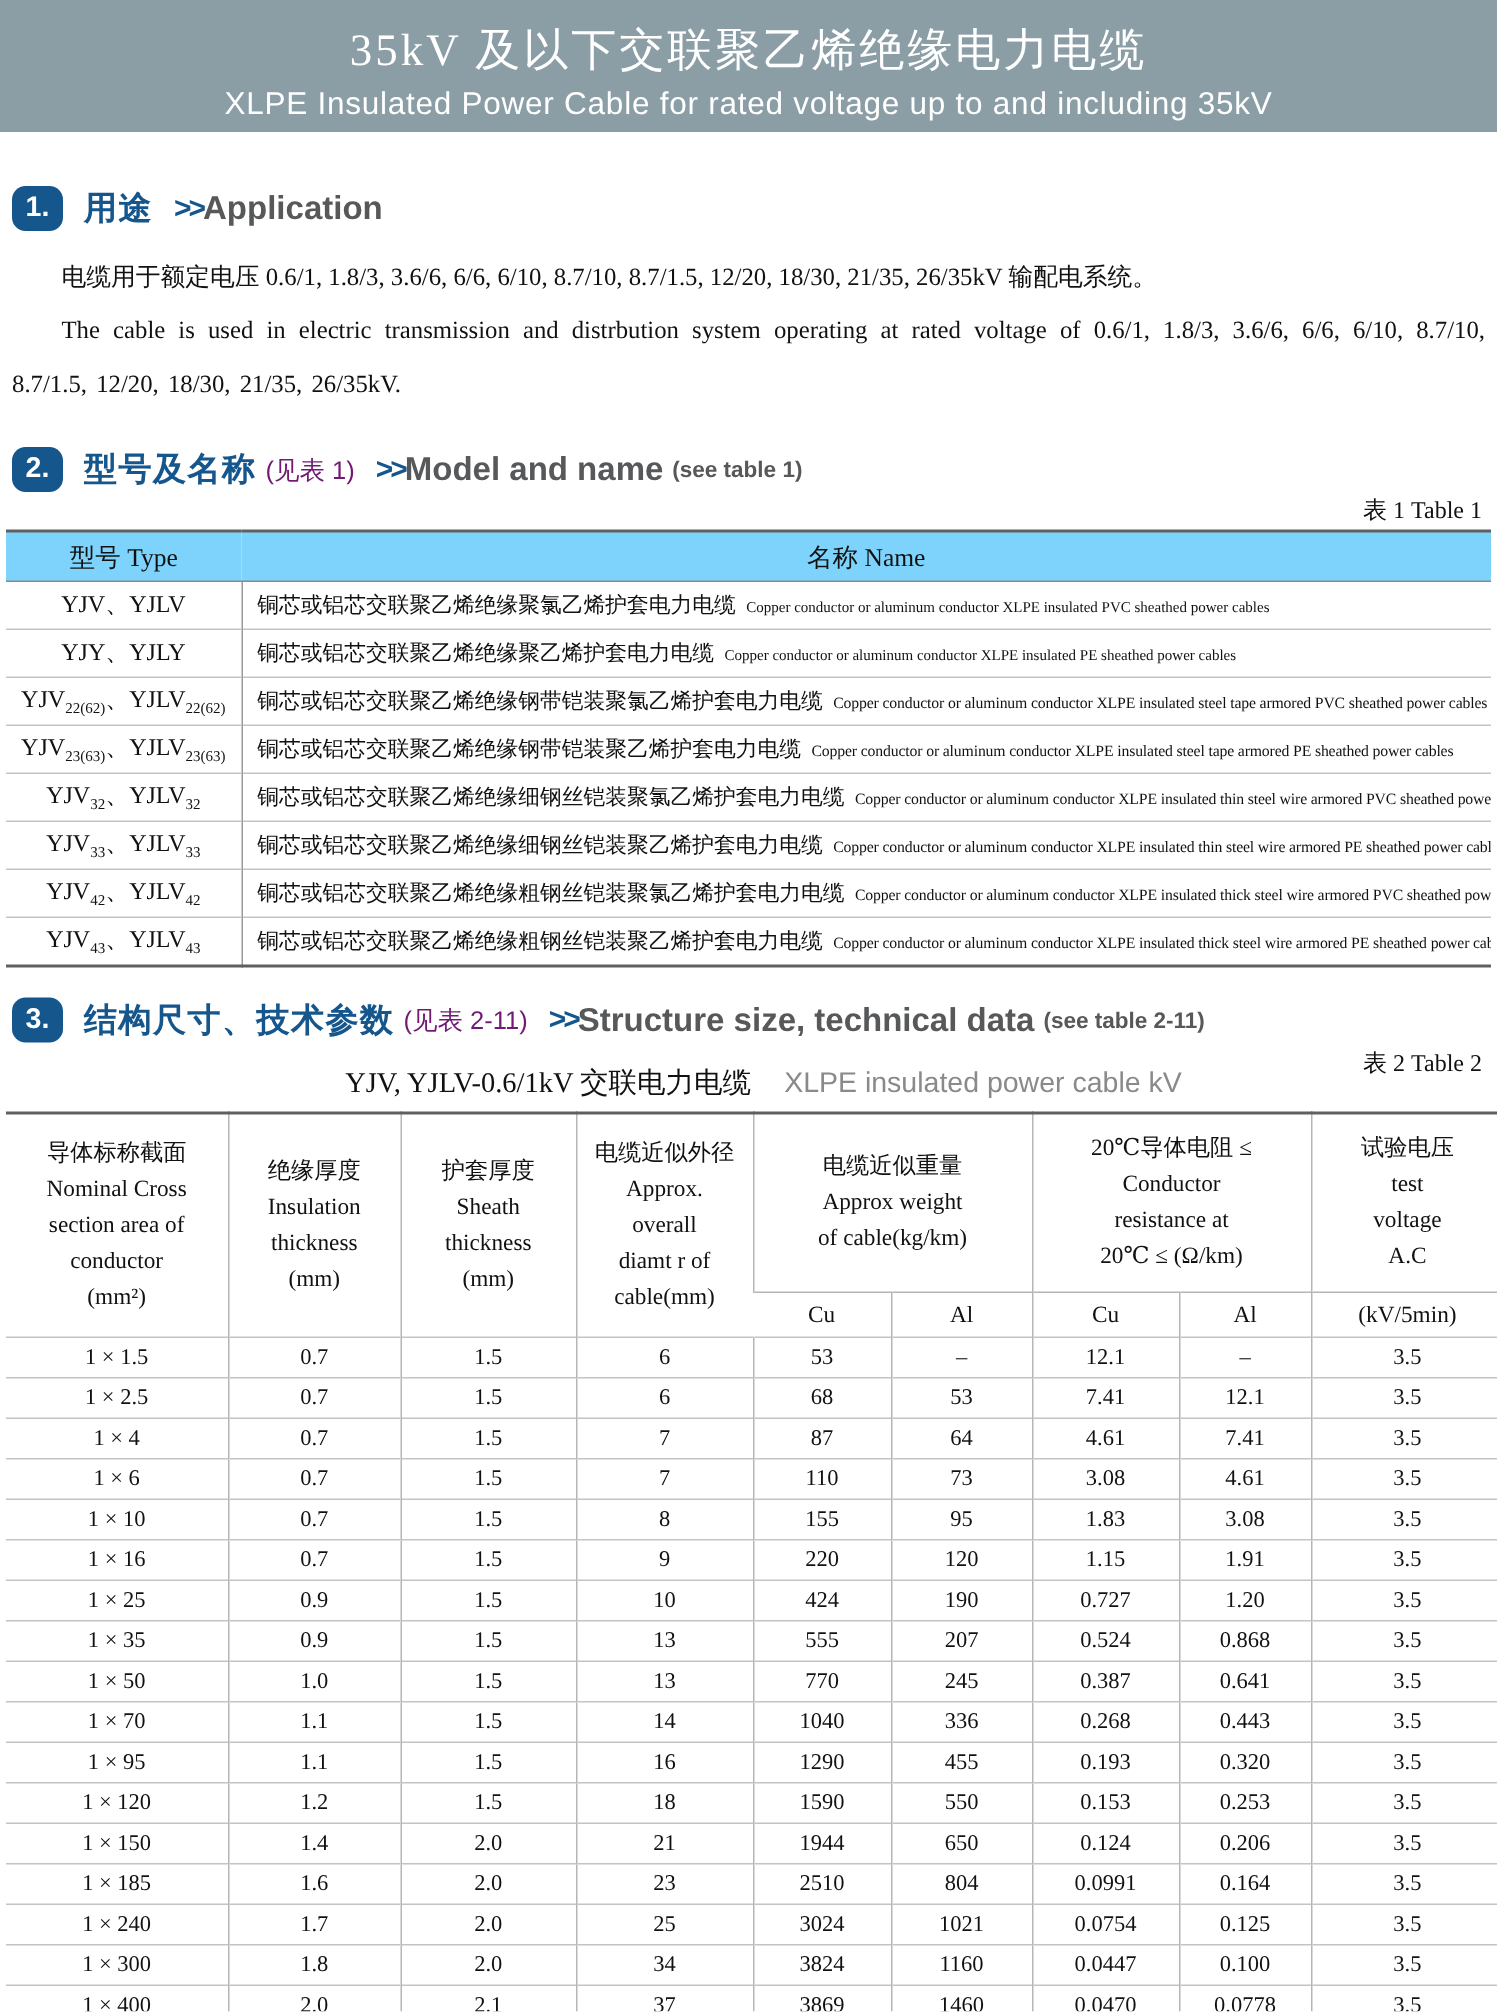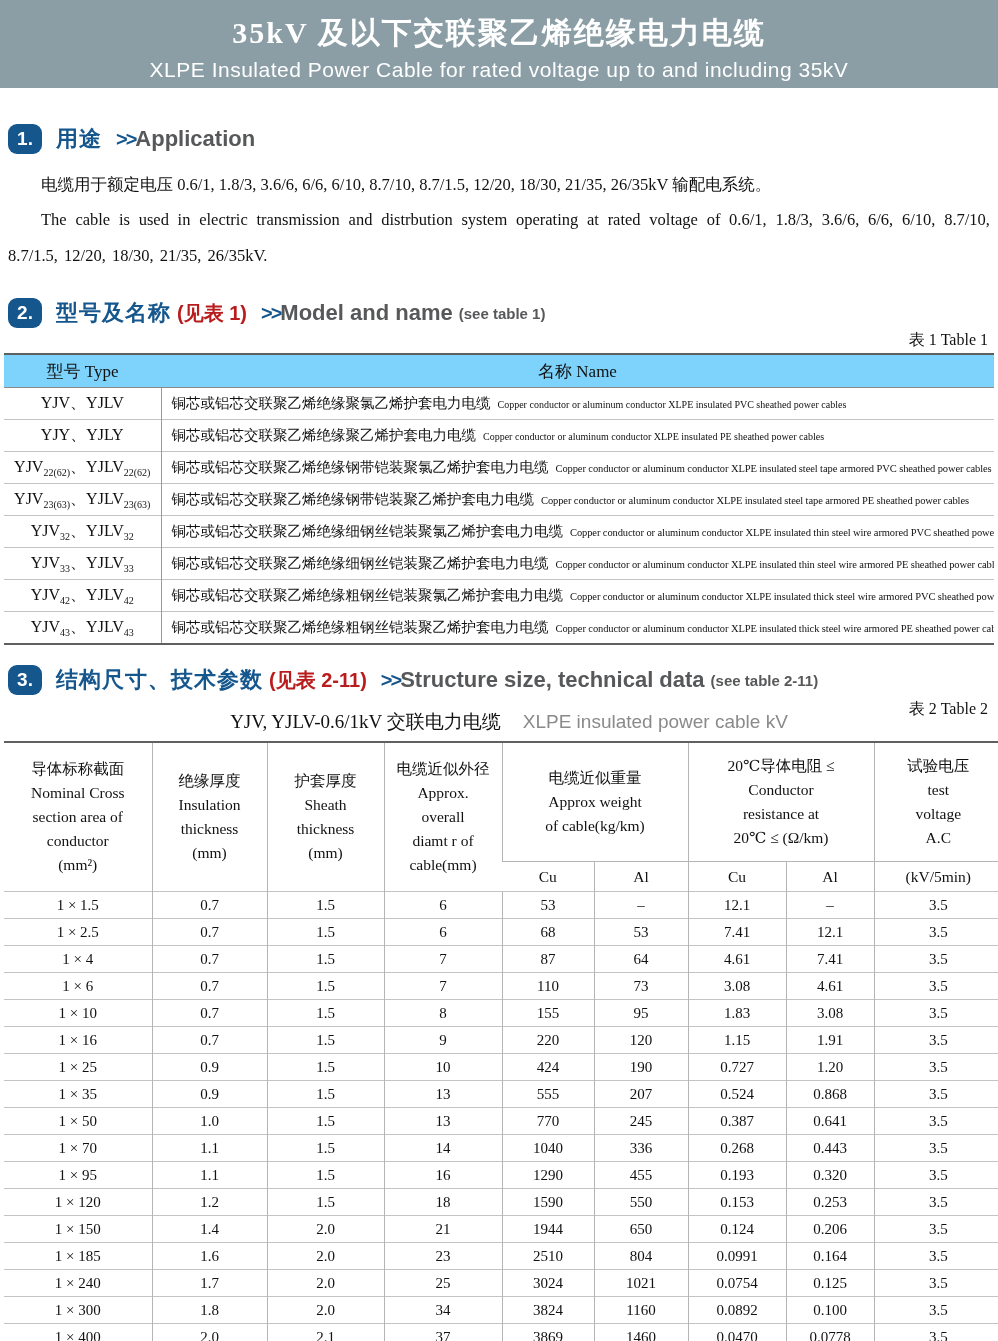--- a/index.html
+++ b/index.html
@@ -4,31 +4,31 @@
 <style>
   html,body { margin:0; padding:0; background:#ffffff; }
   .page {
     width:998px; height:1341px; margin:0 auto; background:#fff;
     font-family:"Liberation Serif","DejaVu Serif",serif; color:#111;
     overflow:hidden; position:relative;
   }
   
   .banner { height:88px; background:#8b9ea6; text-align:center; color:#fff; }
   .banner-zh { padding-top:13px; font-family:"Liberation Serif","DejaVu Serif",serif;
-    font-weight:bold; font-size:30px; letter-spacing:2px; }
+    font-weight:normal; font-size:30px; letter-spacing:2px; }
   .banner-en { margin-top:4px; font-family:"Liberation Sans","DejaVu Sans",sans-serif;
     font-size:21px; letter-spacing:0.5px; }
   
   .sec-head { display:flex; align-items:center; margin-left:8px;
     font-family:"Liberation Sans","DejaVu Sans",sans-serif; }
   .badge { background:#15568d; color:#fff; width:34px; height:30px; border-radius:9px;
     display:flex; align-items:center; justify-content:center;
     font-weight:bold; font-size:19px; flex:0 0 auto; }
   .head-zh { color:#15568d; font-weight:bold; font-size:22px; margin-left:14px; letter-spacing:1px; }
-  .head-note-zh { color:#b91c1c; font-weight:bold; font-size:20px; margin-left:6px; }
+  .head-note-zh { color:#701a75; font-weight:normal; font-size:17px; margin-left:6px; }
   .head-arrow { color:#15568d; font-weight:bold; font-size:20px; margin-left:14px; letter-spacing:-2px; }
   .head-en { color:#57585a; font-weight:bold; font-size:22px; margin-left:0; }
   .head-note-en { color:#57585a; font-weight:bold; font-size:15px; margin-left:6px; }
   .s1 { margin-top:36px; }
   .s2 { margin-top:24px; }
   .s3 { margin-top:20px; }
   
   .para { margin:0 8px; text-indent:2em; text-align:justify; font-size:16.5px; }
   .para-zh { margin-top:14px; line-height:34px; }
   .para-en { margin-top:0; line-height:36px; word-spacing:2px; }
@@ -377,21 +377,21 @@
             <td>0.125</td>
             <td>3.5</td>
           </tr>
           <tr>
             <td>1 × 300</td>
             <td>1.8</td>
             <td>2.0</td>
             <td>34</td>
             <td>3824</td>
             <td>1160</td>
-            <td>0.0892</td>
+            <td>0.0447</td>
             <td>0.100</td>
             <td>3.5</td>
           </tr>
           <tr>
             <td>1 × 400</td>
             <td>2.0</td>
             <td>2.1</td>
             <td>37</td>
             <td>3869</td>
             <td>1460</td>

